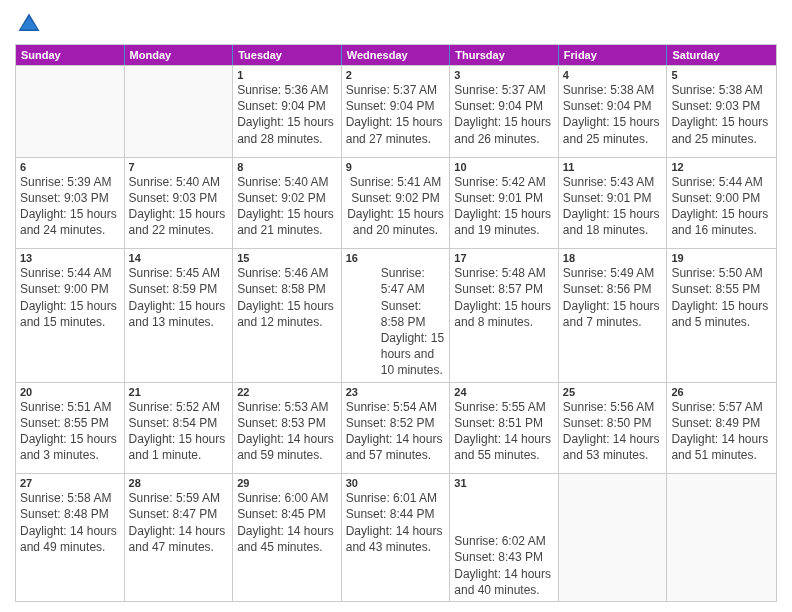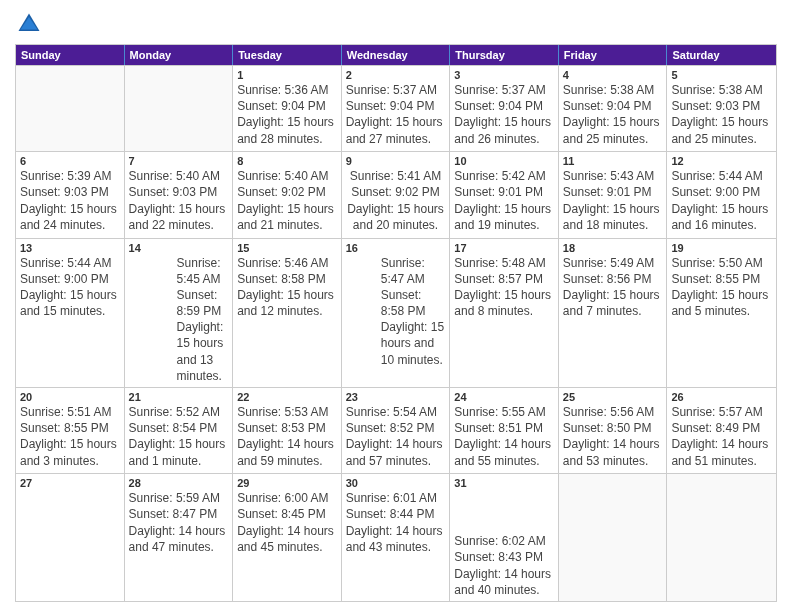--- a/index.html
+++ b/index.html
@@ -61,21 +61,21 @@
     }
     .calendar {
       flex: 1;
       display: flex;
       flex-direction: column;
       border: 1px solid #ccc;
     }
     .cal-header {
       display: grid;
       grid-template-columns: repeat(7, 1fr);
-      background: #4c1d95;
+      background: #a21caf;
     }
     .cal-header-cell {
       color: #fff;
       font-size: 11px;
       font-weight: bold;
       padding: 4px 5px;
       border-right: 1px solid #4a8ad0;
       text-align: left;
     }
     .cal-header-cell:last-child { border-right: none; }
@@ -226,21 +226,21 @@
         </div>
         <div class="cal-row">
           <div class="cal-cell">
             <span class="day-num">13</span>
             <div class="cell-info" style="white-space: pre-line;">Sunrise: 5:44 AM
 Sunset: 9:00 PM
 Daylight: 15 hours and 15 minutes.</div>
           </div>
           <div class="cal-cell">
             <span class="day-num">14</span>
-            <div class="cell-info" style="white-space: pre-line; margin-left: 48px;">Sunrise: 5:45 AM
+            <div class="cell-info" style="white-space: pre-line;">Sunrise: 5:45 AM
 Sunset: 8:59 PM
 Daylight: 15 hours and 13 minutes.</div>
           </div>
           <div class="cal-cell">
             <span class="day-num">15</span>
             <div class="cell-info" style="white-space: pre-line;">Sunrise: 5:46 AM
 Sunset: 8:58 PM
 Daylight: 15 hours and 12 minutes.</div>
           </div>
           <div class="cal-cell">
@@ -308,20 +308,23 @@
           <div class="cal-cell">
             <span class="day-num">26</span>
             <div class="cell-info" style="white-space: pre-line;">Sunrise: 5:57 AM
 Sunset: 8:49 PM
 Daylight: 14 hours and 51 minutes.</div>
           </div>
         </div>
         <div class="cal-row">
           <div class="cal-cell">
             <span class="day-num">27</span>
+            <div class="cell-info" style="white-space: pre-line;">Sunrise: 5:58 AM
+Sunset: 8:48 PM
+Daylight: 14 hours and 49 minutes.</div>
           </div>
           <div class="cal-cell">
             <span class="day-num">28</span>
             <div class="cell-info" style="white-space: pre-line;">Sunrise: 5:59 AM
 Sunset: 8:47 PM
 Daylight: 14 hours and 47 minutes.</div>
           </div>
           <div class="cal-cell">
             <span class="day-num">29</span>
             <div class="cell-info" style="white-space: pre-line;">Sunrise: 6:00 AM

